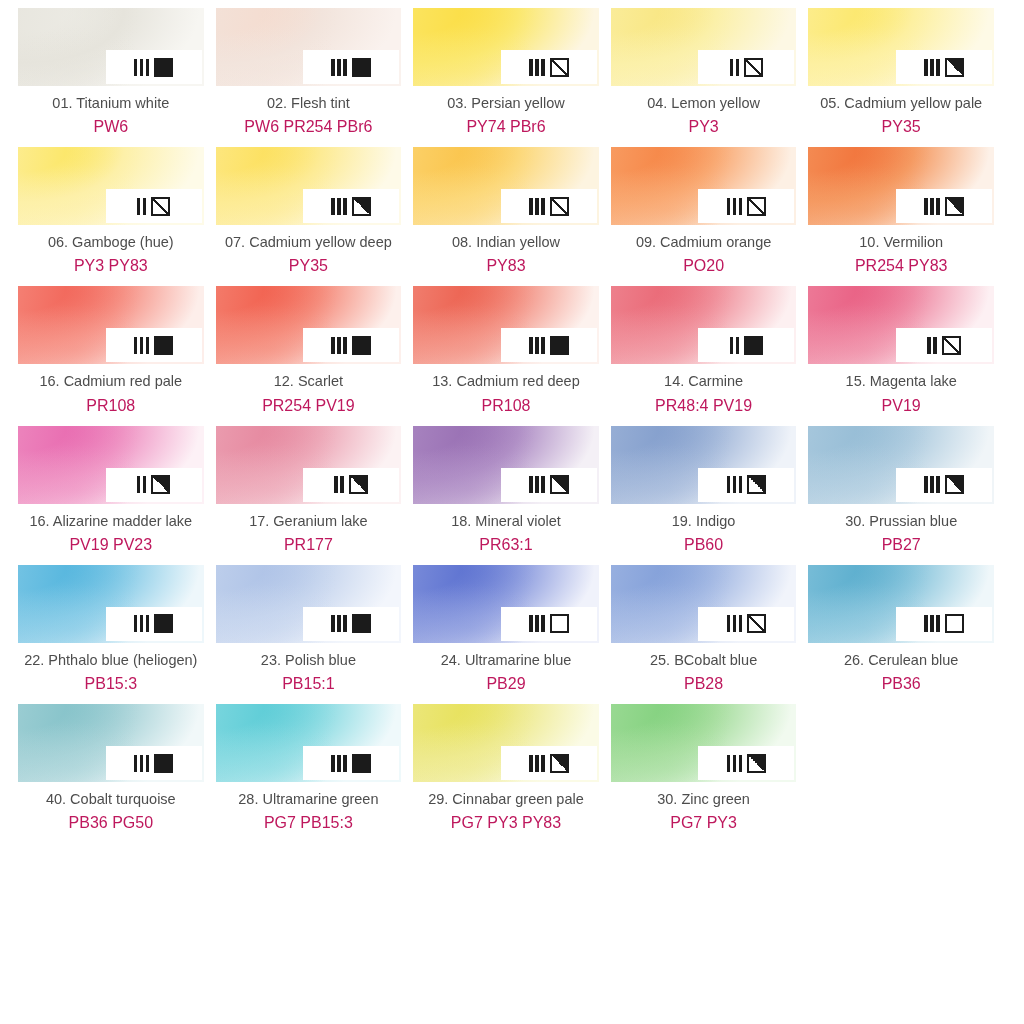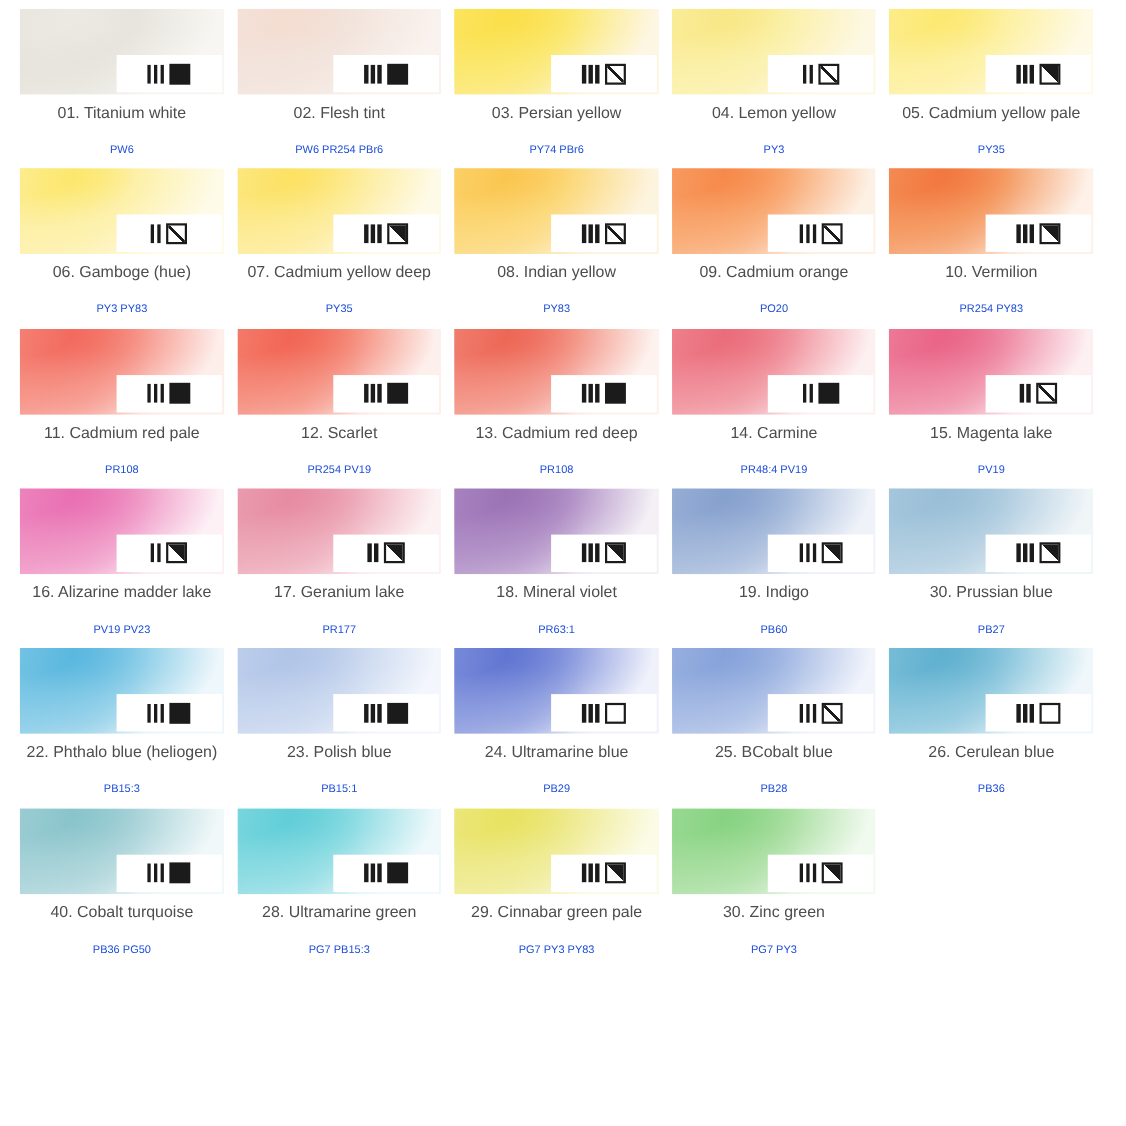--- a/index.html
+++ b/index.html
@@ -88,23 +88,23 @@
   .caption {
     margin-top: 8px;
     text-align: center;
     line-height: 1.32;
   }
   .name {
     font-size: 14.5px;
     color: #4d4d4d;
   }
   .pigment {
-    font-size: 10px;
-    color: #1d4ed8;
-    margin-top: 17px;
+    font-size: 16px;
+    color: #be185d;
+    margin-top: 3px;
   }
   .rowpad { height: 10px; }
 </style>
 </head>
 <body>
 
 <div id="grid">
     <div class="cell">
       <div class="swatch-wrap">
         <div class="swatch" style="background: rgb(247, 246, 242);"></div>
@@ -322,21 +322,21 @@
         <div class="tag">
           <span class="bars">
             <span class="bar"></span>
             <span class="bar"></span>
             <span class="bar"></span>
           </span>
           <span class="sq full"></span>
         </div>
       </div>
       <div class="caption">
-        <div class="name">11. Cadmium red pale</div>
+        <div class="name">16. Cadmium red pale</div>
         <div class="pigment">PR108</div>
       </div>
       <div class="rowpad"></div>
     </div>
     <div class="cell">
       <div class="swatch-wrap">
         <div class="swatch" style="background: rgb(253, 240, 236);"></div>
         <div class="wash" style="background: radial-gradient(120% 150% at 4% 4%, rgb(239, 69, 50) 0%, rgb(239, 69, 50) 18%, rgb(245, 140, 124) 44%, rgba(255, 255, 255, 0) 78%);"></div>
         <div class="wash" style="background: linear-gradient(100deg, rgb(245, 140, 124) 0%, rgba(255, 255, 255, 0) 62%); opacity: 0.75;"></div>
         <div class="wash" style="background: radial-gradient(60% 80% at 30% 80%, rgb(245, 140, 124) 0%, rgba(255, 255, 255, 0) 70%); opacity: 0.45;"></div>

